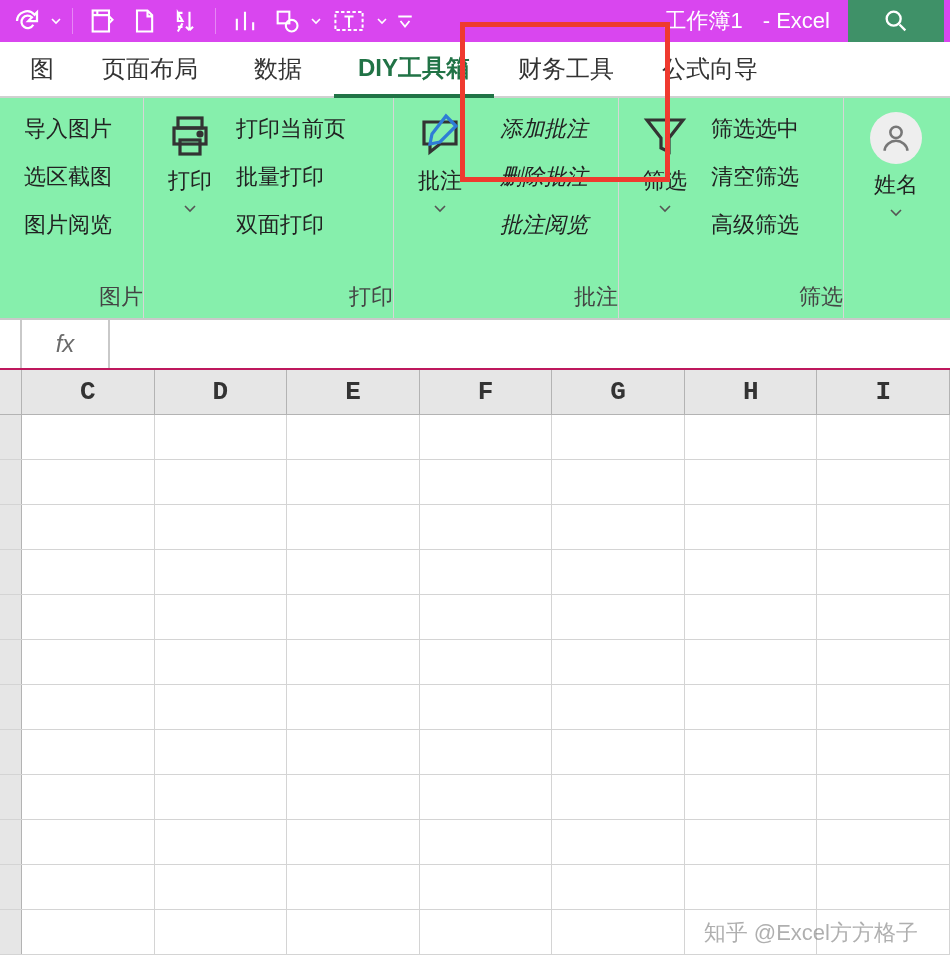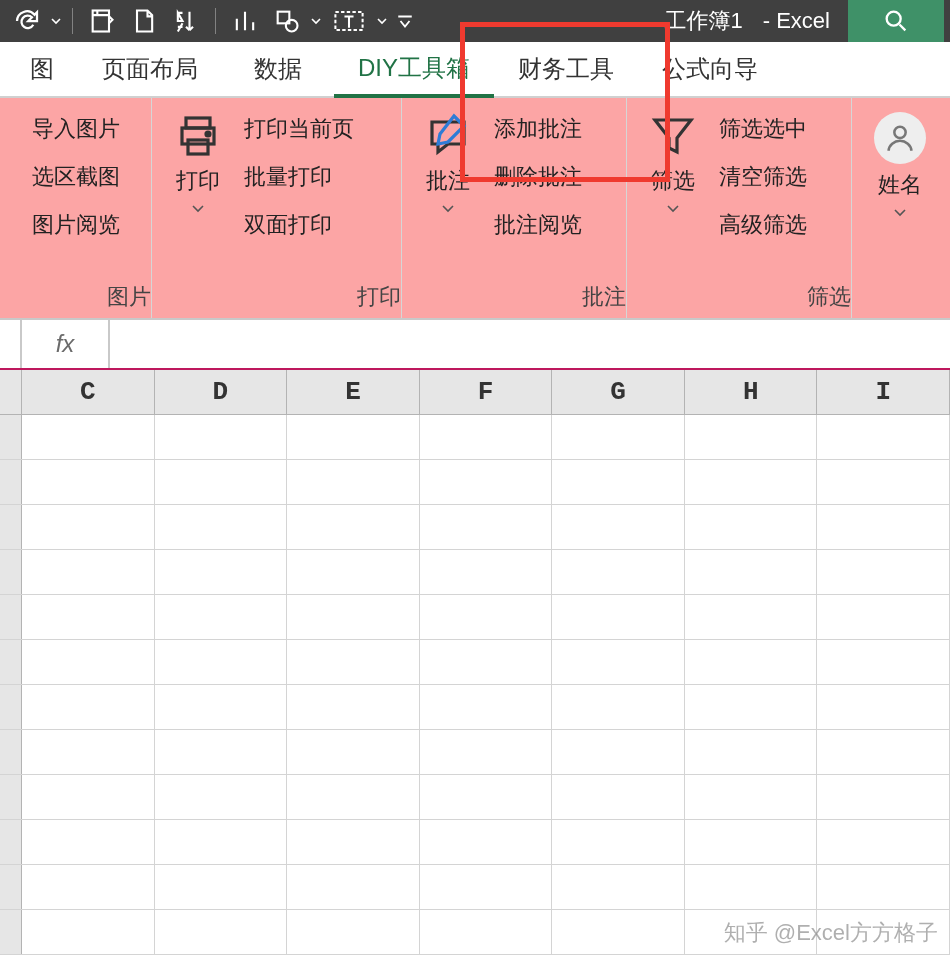--- a/index.html
+++ b/index.html
@@ -1,34 +1,34 @@
 <!DOCTYPE html>
 <html><head>
 <meta charset="utf-8">
 <style>
   html,body{margin:0;padding:0;font-family:"Microsoft YaHei","Segoe UI",sans-serif;background:#fff;color:#222;}
   *{box-sizing:border-box;}
   .app{width:950px;height:964px;overflow:hidden;position:relative;}
 
   
-  .qat{height:42px;background:#404040;display:flex;align-items:center;color:#fff;padding:0 6px;}
+  .qat{height:42px;background:#d946ef;display:flex;align-items:center;color:#fff;padding:0 6px;}
   .qat .tool{width:42px;height:42px;display:flex;align-items:center;justify-content:center;cursor:pointer;}
   .qat .tool svg{stroke:#fff;fill:none;stroke-width:1.8;}
   .qat .sep{width:1px;height:26px;background:rgba(255,255,255,.35);margin:0 8px;}
   .qat .dd{width:16px;height:42px;display:flex;align-items:center;justify-content:center;}
   .qat .title{margin-left:auto;font-size:22px;white-space:nowrap;padding-right:10px;}
   .qat .search{width:96px;height:42px;background:#3f9168;display:flex;align-items:center;justify-content:center;margin-left:8px;}
 
   
   .tabs{height:56px;background:#fff;border-bottom:2px solid #d0d0d0;display:flex;align-items:stretch;padding-left:6px;}
   .tab{padding:0 24px;font-size:24px;display:flex;align-items:center;cursor:pointer;color:#333;white-space:nowrap;}
-  .tab.active{color:#217346;font-weight:400;border-bottom:4px solid #217346;margin-bottom:-2px;}
-
-  
-  .ribbon{height:222px;background:#fca5a5;border-bottom:2px solid #c9c9c9;display:flex;padding-left:8px;}
+  .tab.active{color:#217346;font-weight:700;border-bottom:4px solid #217346;margin-bottom:-2px;}
+
+  
+  .ribbon{height:222px;background:#86efac;border-bottom:2px solid #c9c9c9;display:flex;}
   .group{border-right:1px solid #d6d6d6;display:flex;flex-direction:column;}
   .group .content{flex:1;display:flex;align-items:flex-start;padding:8px 12px 0 10px;}
   .group .label{height:36px;line-height:30px;text-align:right;font-size:22px;color:#444;}
   .bigbtn{display:flex;flex-direction:column;align-items:center;justify-content:flex-start;width:72px;padding-top:6px;cursor:pointer;}
   .bigbtn .ic{width:48px;height:48px;display:flex;align-items:center;justify-content:center;}
   .bigbtn span{font-size:22px;margin-top:6px;}
   .bigbtn .car{margin-top:4px;}
   .car svg{stroke:#555;}
   .col{display:flex;flex-direction:column;gap:10px;padding-top:4px;}
   .smallbtn{font-size:22px;white-space:nowrap;cursor:pointer;line-height:38px;}
@@ -44,21 +44,21 @@
 
   
   .grid{display:flex;flex-direction:column;}
   .colhdr{height:45px;display:flex;background:#e6e6e6;border-bottom:1px solid #b3b3b3;}
   .colhdr .ch0{width:22px;border-right:1px solid #b3b3b3;}
   .colhdr .ch{flex:1;border-right:1px solid #b3b3b3;display:flex;align-items:center;justify-content:center;font-family:"Consolas","Courier New",monospace;font-size:26px;font-weight:600;color:#333;}
   .row{height:45px;display:flex;border-bottom:1px solid #d4d4d4;}
   .row .rh{width:22px;border-right:1px solid #b3b3b3;background:#e6e6e6;}
   .row .cell{flex:1;border-right:1px solid #d4d4d4;}
 
-  .watermark{position:absolute;right:12px;bottom:16px;color:rgba(110,110,110,.55);font-size:22px;z-index:8;pointer-events:none;}
+  .watermark{position:absolute;right:32px;bottom:16px;color:rgba(110,110,110,.55);font-size:22px;z-index:8;pointer-events:none;}
 </style>
 </head>
 <body>
 <div class="app">
 
   <div class="hl"></div>
 
   <div class="qat">
     <div class="tool">
       <svg width="30" height="30" viewBox="0 0 24 24">
@@ -186,21 +186,21 @@
             <svg width="48" height="48" viewBox="0 0 24 24" fill="none" stroke="#333" stroke-width="1.6">
               <path d="M4 5h16v11H12l-5 4v-4H4z"></path>
               <path d="M15 2l5 5-8 8-5 1 1-5z" stroke="#2e7cd6"></path>
             </svg>
           </div>
           <span>批注</span>
           <div class="car"><svg width="14" height="10" viewBox="0 0 14 10">
                 <path d="M2 2l5 5 5-5" fill="none" stroke-width="1.6"></path>
               </svg></div>
         </div>
-        <div class="col" style="margin-left:10px;">
+        <div class="col" style="margin-left:24px;font-style:italic;">
           <div class="smallbtn">添加批注</div>
           <div class="smallbtn">删除批注</div>
           <div class="smallbtn">批注阅览</div>
         </div>
       </div>
       <div class="label">批注</div>
     </div>
 
     <div class="group" style="width:225px;">
       <div class="content">

